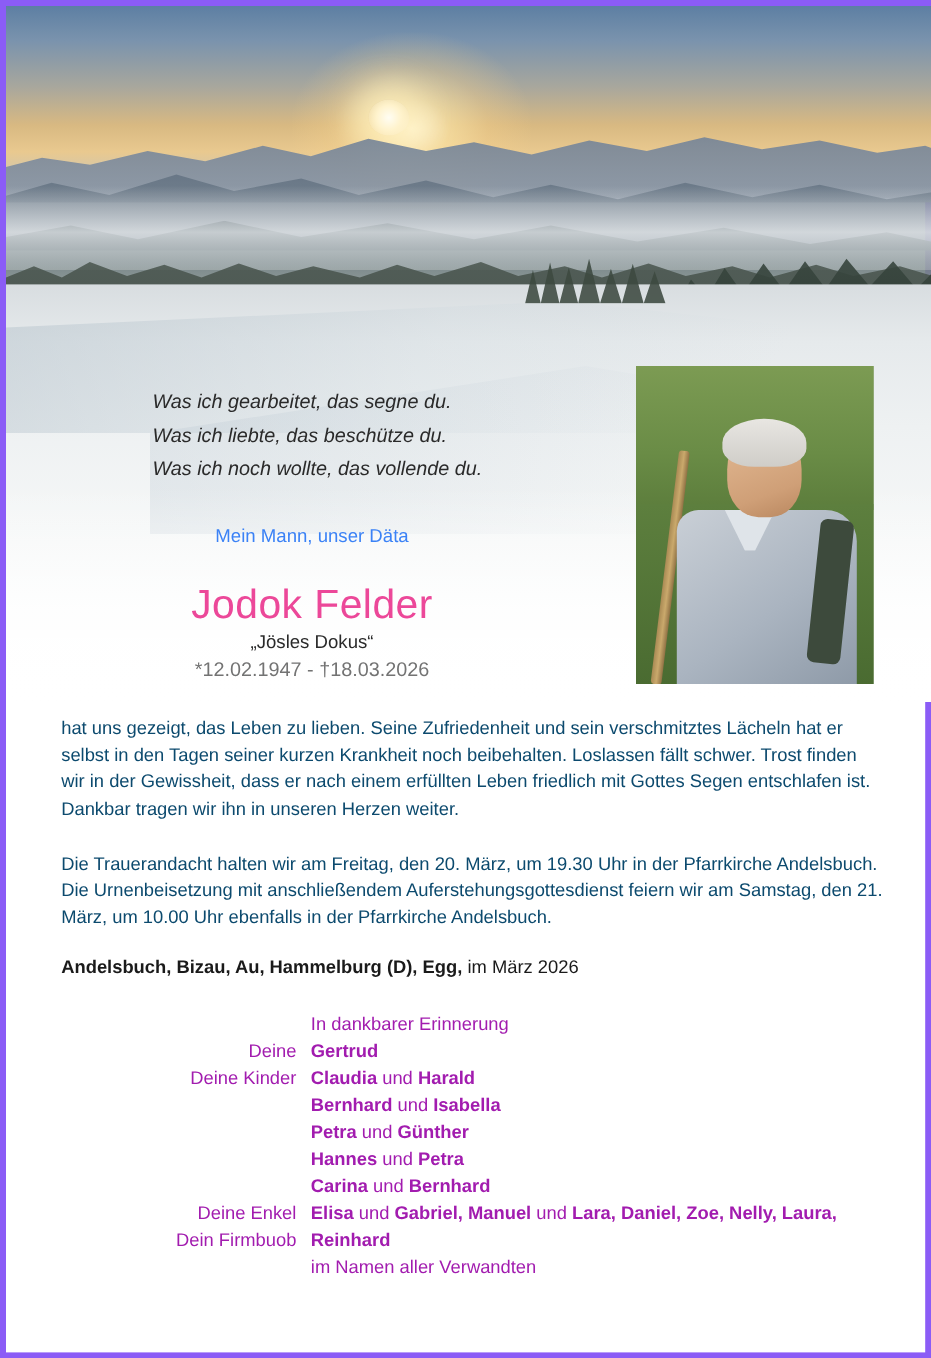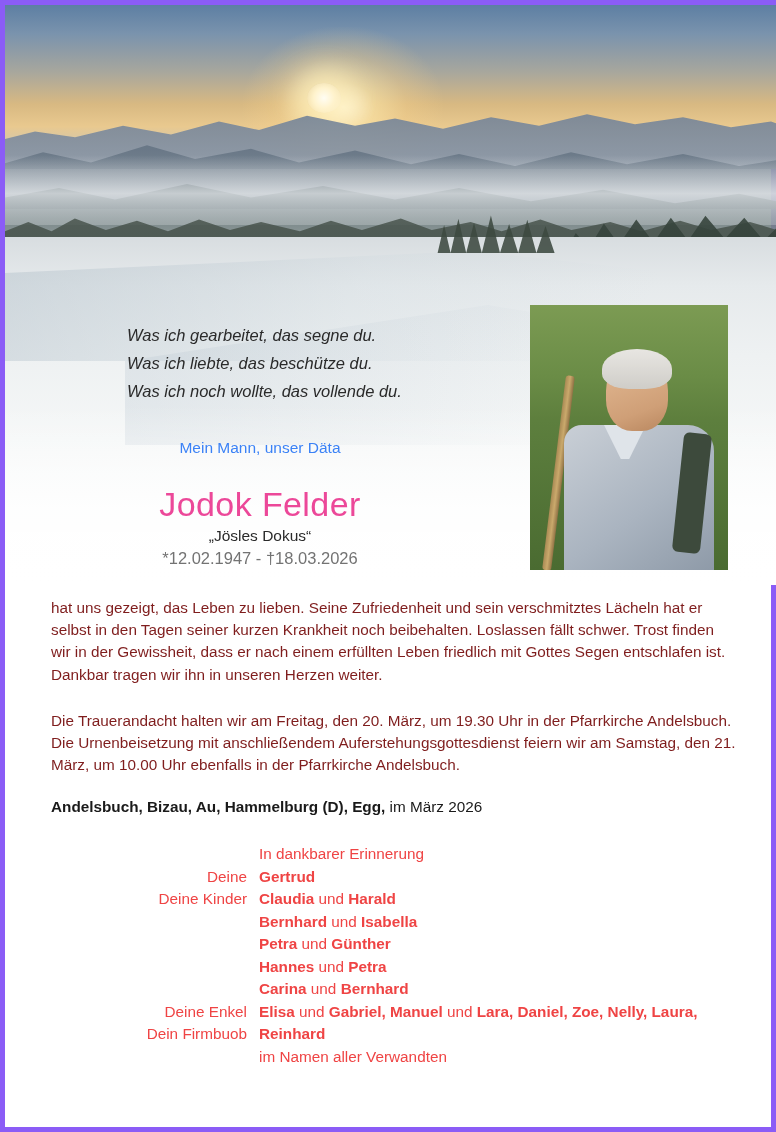--- a/index.html
+++ b/index.html
@@ -256,42 +256,42 @@
     font-size: 16.5px;
     color: #737373;
   }
 
   .body-text {
     position: absolute;
     left: 46px;
     width: 686px;
     font-size: 15.3px;
     line-height: 22.2px;
-    color: #7f1d1d;
+    color: #0c4a6e;
     text-align: left;
   }
   .para-1 { top: 592px; }
   .para-2 { top: 705px; }
   .places {
     position: absolute;
     left: 46px; top: 793px;
     width: 686px;
     font-size: 15.3px;
     color: #1a1a1a;
   }
   .places b { font-weight: bold; }
 
   
   .survivors {
     position: absolute;
     left: 46px; top: 838px;
     width: 686px;
     font-size: 15.3px;
     line-height: 22.5px;
-    color: #ef4444;
+    color: #a21caf;
   }
   .survivors table {
     border-collapse: collapse;
     width: 100%;
   }
   .survivors td {
     padding: 0;
     vertical-align: top;
   }
   .survivors td.lbl {

